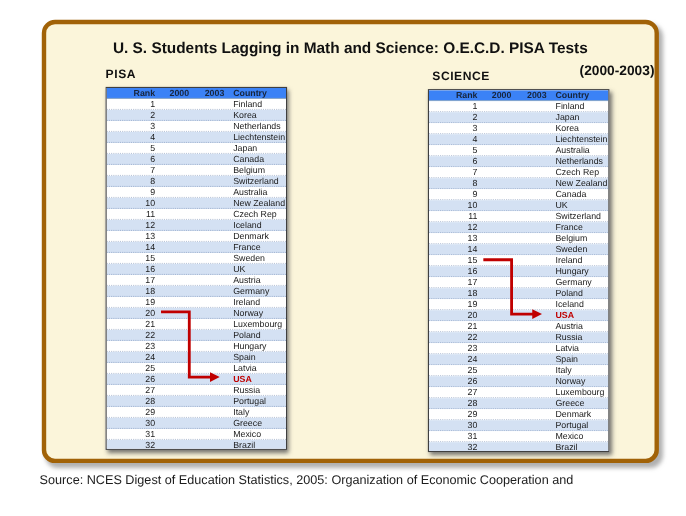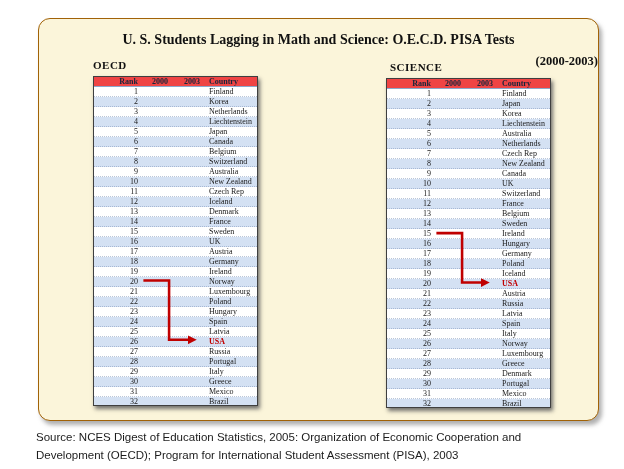--- a/index.html
+++ b/index.html
@@ -2,24 +2,23 @@
 <html><head>
 <meta charset="utf-8">
 <style>
   * { margin:0; padding:0; box-sizing:border-box; }
   html,body { width:624px; height:469px; background:#ffffff; font-family:"Liberation Sans", sans-serif; overflow:hidden; }
   .stage { position:relative; width:624px; height:469px; background:#ffffff; }
 
   .panel {
     position:absolute; left:38px; top:18px; width:561px; height:403px;
     background:#FBF5DA;
-    border:1px solid #a16207;
+    border:4px solid #a16207;
     border-radius:12px;
     box-shadow:3px 4px 4px rgba(150,150,150,0.75);
-    font-family:Liberation Serif, serif;
   }
 
   .chart-title {
     position:absolute; left:0; top:13px; width:100%;
     text-align:center; font-size:14px; font-weight:bold; color:#111111;
   }
   .chart-subtitle {
     position:absolute; left:0; top:35px; width:100%;
     text-align:right; font-size:12.5px; font-weight:bold; color:#111111;
   }
@@ -36,21 +35,21 @@
     border:1px solid #3f3f3f;
     box-shadow:2px 3px 4px rgba(90,90,90,0.85);
     overflow:hidden;
   }
   .rank-table.math { left:54px; top:57px; }      
   .rank-table.science { left:347px; top:59px; }  
 
   .trow { display:flex; height:10px; line-height:10px; font-size:8px; color:#1a1a1a;
           border-bottom:1px dotted rgba(130,152,185,0.55); }
   .trow:last-child { border-bottom:none; }
-  .trow.head { background:#ef4444; font-weight:bold; color:#17253c;
+  .trow.head { background:#3b82f6; font-weight:bold; color:#17253c;
                border-bottom:1px solid #8aa8cc; }
   .trow.even { background:#D4E1F3; }
   .trow.odd  { background:#ffffff; }
 
   .cell-rank    { width:48px; text-align:right; padding-right:4px; }
   .cell-y2000   { width:36px; text-align:center; }
   .cell-y2003   { width:28px; text-align:center; }
   .cell-country { flex:1; text-align:left; padding-left:3px; white-space:nowrap; }
 
   .usa-highlight { color:#C00000; font-weight:bold; }
@@ -64,21 +63,21 @@
 </style>
 </head>
 <body>
 
 <div class="stage">
   <div class="panel">
 
     <div class="chart-title">U. S. Students Lagging in Math and Science: O.E.C.D. PISA Tests</div>
     <div class="chart-subtitle">(2000-2003)</div>
 
-    <div class="tbl-label math">OECD</div>
+    <div class="tbl-label math">PISA</div>
     <div class="rank-table math">
         <div class="trow head">
           <span class="cell-rank">Rank</span>
           <span class="cell-y2000">2000</span>
           <span class="cell-y2003">2003</span>
           <span class="cell-country">Country</span>
         </div>
         <div class="trow odd">
           <span class="cell-rank">1</span>
           <span class="cell-y2000"></span>
@@ -488,15 +487,14 @@
             </marker>
           </defs>
           <path d="M 50 155 H 76 V 205 H 96" fill="none" stroke="#C00000" stroke-width="2.6" marker-end="url(#ah-science)"></path>
         </svg>
       </div>
 
   </div>
 
   <div class="source-note">
     <span>Source: NCES Digest of Education Statistics, 2005: Organization of Economic Cooperation and</span><br>
-    <span>Development (OECD); Program for International Student Assessment (PISA), 2003</span>
   </div>
 </div>
 
 </body></html>

